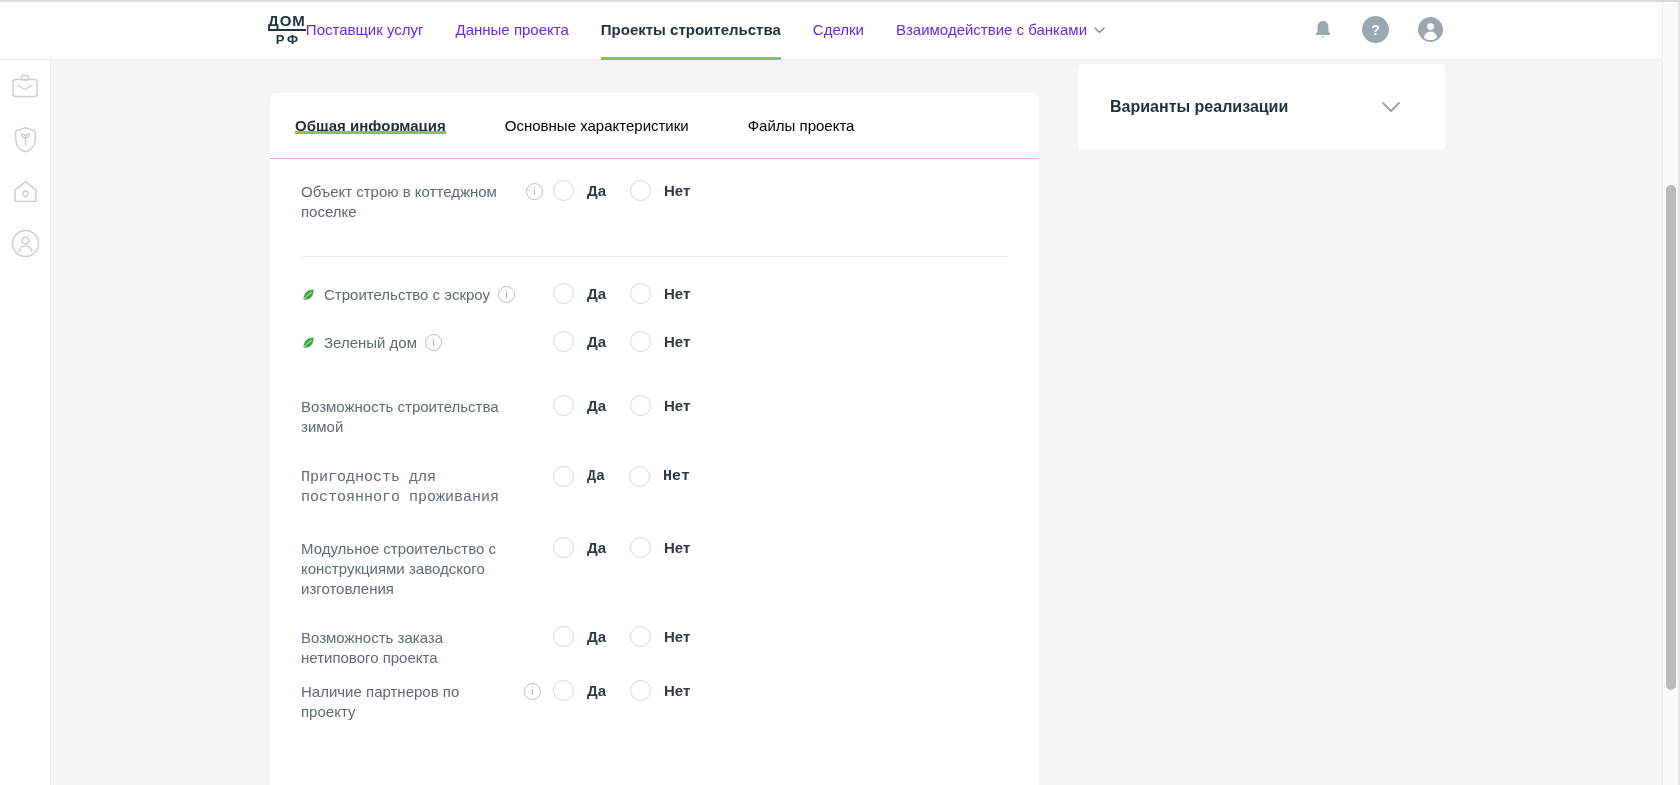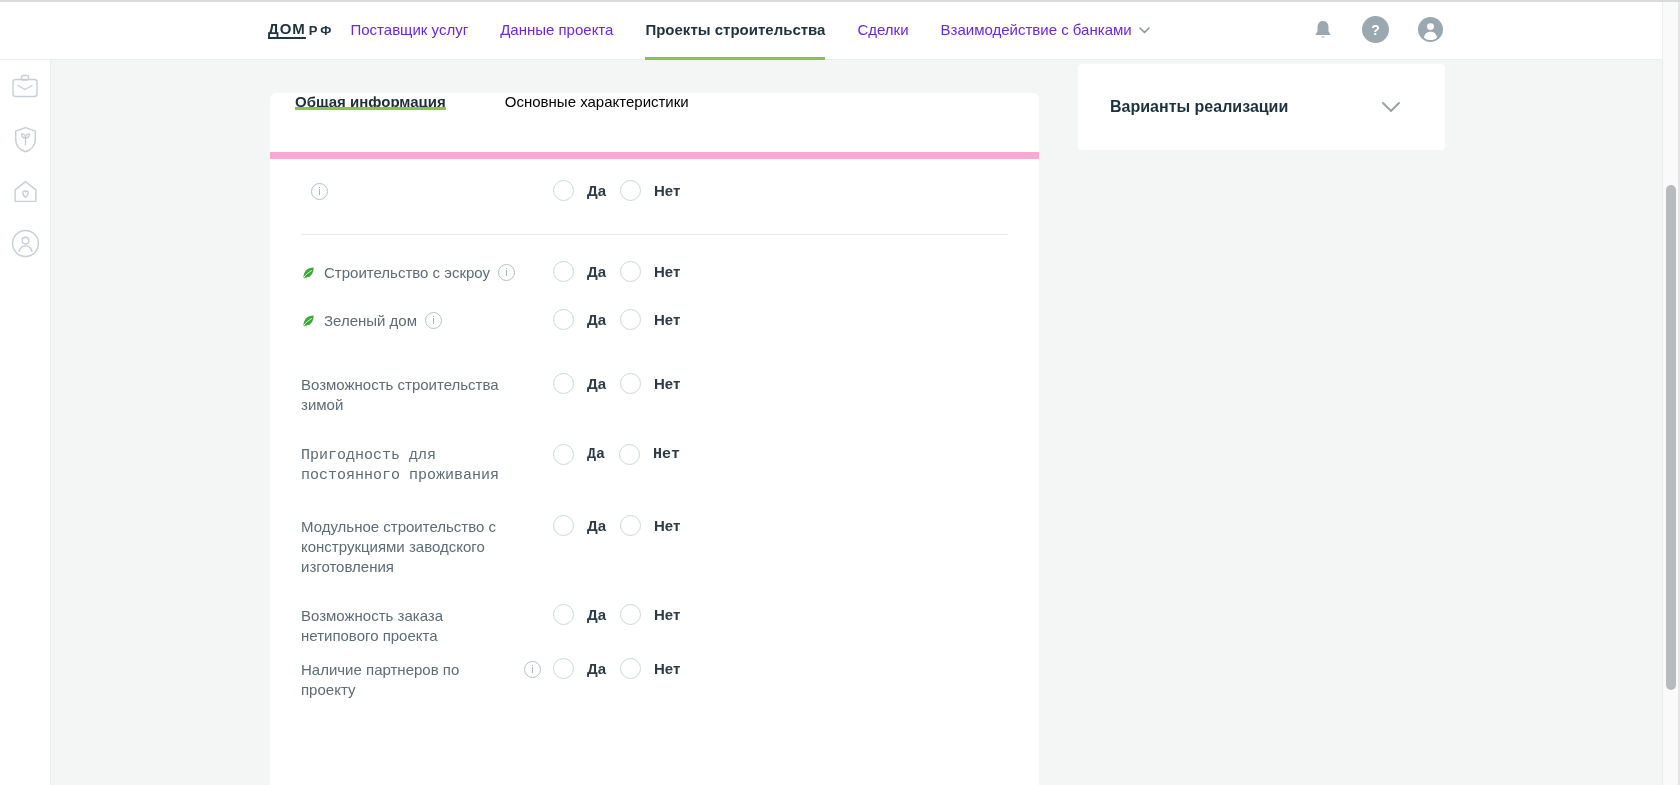--- a/index.html
+++ b/index.html
@@ -12,22 +12,22 @@
   }
   .top-edge{position:absolute;top:0;left:0;right:0;height:2px;background:#d9dadb;z-index:60;}
 
   
   .topbar{
     position:absolute;top:0;left:0;right:0;height:60px;background:#ffffff;
     border-bottom:1px solid #ebecec;display:flex;align-items:center;
     justify-content:space-between;padding:0 236px 0 268px;z-index:20;
   }
   .topbar-left{display:flex;align-items:stretch;height:60px;}
-  .logo{display:flex;align-items:center;justify-content:center;
-    color:#203441;font-weight:bold;margin-right:16px;cursor:pointer;text-decoration:none;}
+  .logo{display:flex;flex-direction:column;align-items:center;justify-content:center;
+    color:#203441;font-weight:bold;margin-right:0;cursor:pointer;text-decoration:none;}
   .logo-top{font-size:15px;line-height:15px;letter-spacing:1px;border-bottom:2.5px solid #203441;padding-bottom:1px;}
   .logo-bottom{font-size:13px;line-height:13px;letter-spacing:3px;margin-top:2px;padding-left:3px;}
   .mainnav{display:flex;gap:32px;align-items:stretch;height:60px;}
   .nav-item{display:flex;align-items:center;gap:7px;font-size:15px;color:#6d28d9;
     position:relative;cursor:pointer;text-decoration:none;white-space:nowrap;}
   .nav-item.active{font-weight:bold;color:#1f323d;}
   .nav-item.active::after{content:'';position:absolute;left:0;right:0;bottom:0;height:3px;background:#8ec04e;}
   .caret{margin-top:2px;}
   .topbar-right{display:flex;align-items:center;gap:28px;}
   .icon-btn{background:none;border:none;cursor:pointer;display:flex;align-items:center;justify-content:center;padding:0;}
@@ -37,39 +37,39 @@
   
   .sidebar{position:absolute;top:60px;left:0;bottom:0;width:51px;background:#ffffff;
     border-right:1px solid #ececed;display:flex;flex-direction:column;align-items:center;
     padding-top:13px;gap:24px;z-index:15;}
   .side-icon{width:30px;height:28px;display:flex;align-items:center;justify-content:center;
     background:none;border:none;cursor:pointer;padding:0;}
 
   
   .main-card{position:absolute;left:270px;top:93px;width:769px;bottom:0;background:#ffffff;
     border-radius:6px 6px 0 0;z-index:10;}
-  .tabs{display:flex;align-items:flex-start;height:66px;border-bottom:7px solid #f9a8d4;padding:0 25px;}
+  .tabs{display:flex;align-items:center;height:66px;border-bottom:1px solid #f9a8d4;padding:0 25px;}
   .tab{display:flex;align-items:center;position:relative;padding:0 29px;cursor:pointer;}
   .tab:first-child{padding-left:0;}
   .tab-label{font-size:15px;color:#000000;white-space:nowrap;position:relative;
     display:flex;align-items:center;height:100%;}
   .tab.active .tab-label{font-weight:bold;color:#1f2e38;}
   .tab.active .tab-label::after{content:'';position:absolute;left:0;right:0;bottom:0;height:3px;background:#8ec04e;}
   .tab-sep{width:1px;background:#e6e9ea;margin:14px 0;}
 
   
   .form{padding:23px 31px 0 31px;}
   .form-row{position:relative;}
   .row-label{display:flex;align-items:flex-start;font-size:15px;line-height:20px;color:#5e6c75;}
   .row-text{max-width:215px;}
   .leaf{margin:2px 8px 0 0;flex:none;display:flex;}
   .info{flex:none;margin-left:10px;margin-top:1px;width:17px;height:17px;border:1px solid #b7bfc4;
     border-radius:50%;display:inline-flex;align-items:center;justify-content:center;
     font-size:11px;line-height:11px;color:#a8b2b8;cursor:pointer;}
-  .radios{position:absolute;left:252px;top:-2px;display:flex;align-items:flex-start;gap:14px;}
+  .radios{position:absolute;left:252px;top:-2px;display:flex;align-items:flex-start;gap:24px;}
   .radio-option{display:flex;align-items:center;gap:13px;cursor:pointer;}
   .radio-circle{width:21px;height:21px;border:1px solid #cfd6d9;border-radius:50%;background:#ffffff;flex:none;}
   .radio-text{font-size:15px;font-weight:600;color:#2c3b45;}
   .row-divider{height:1px;background:#e9ebec;}
 
   
   .side-card{position:absolute;left:1078px;top:64px;width:367px;height:86px;background:#ffffff;
     border-radius:4px;display:flex;align-items:center;justify-content:space-between;
     padding:0 44px 0 32px;cursor:pointer;z-index:10;gap:32px;}
   .side-title{font-size:16px;font-weight:bold;color:#1e323d;}
@@ -162,27 +162,31 @@
 <main class="main-card">
   <div class="tabs">
     <div class="tab active">
         <span class="tab-label">Общая информация</span>
       </div>
     <div class="tab-sep"></div>
     <div class="tab">
         <span class="tab-label">Основные характеристики</span>
       </div>
     <div class="tab-sep"></div>
+    <div class="tab">
+        <span class="tab-label">Файлы проекта</span>
+      </div>
     <div class="tab-sep"></div>
   </div>
 
   <div class="form">
 
     <div class="form-row">
       <div class="row-label">
+        <span class="row-text">Объект строю в коттеджном поселке</span>
         <span class="info">i</span>
       </div>
       <div class="radios">
         <label class="radio-option">
             <span class="radio-circle"></span>
             <span class="radio-text">Да</span>
           </label>
         <label class="radio-option">
             <span class="radio-circle"></span>
             <span class="radio-text">Нет</span>

